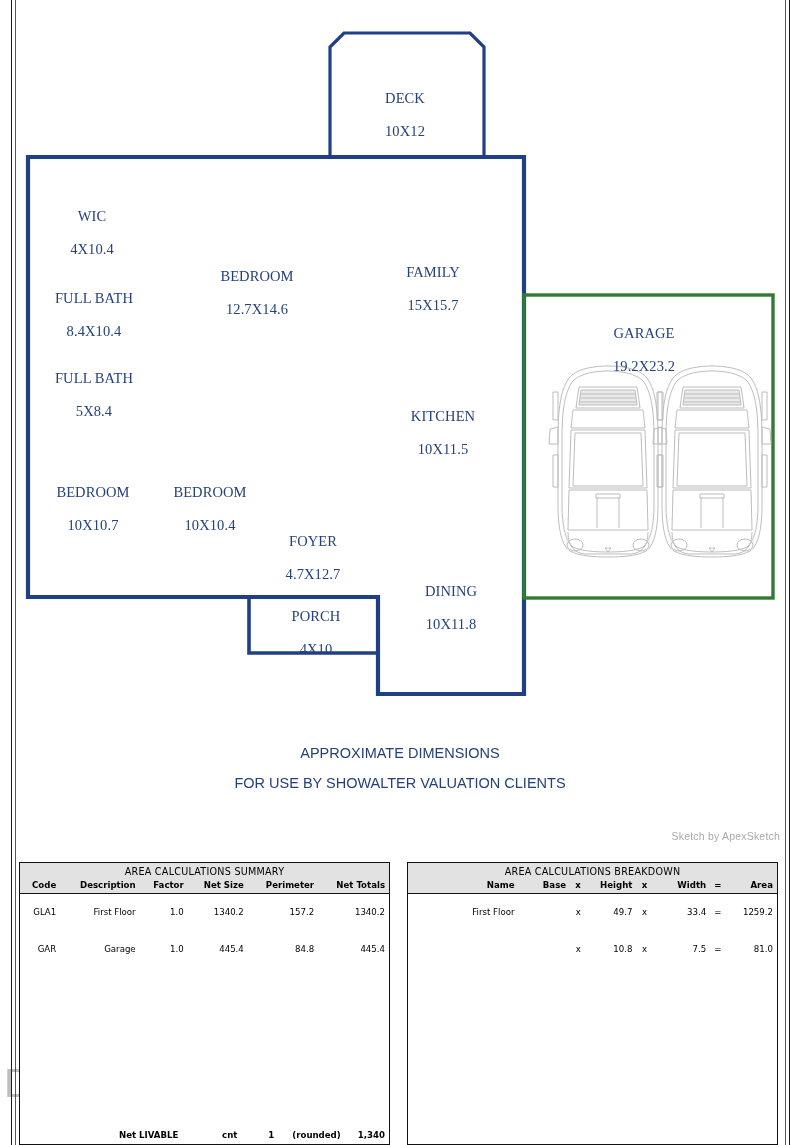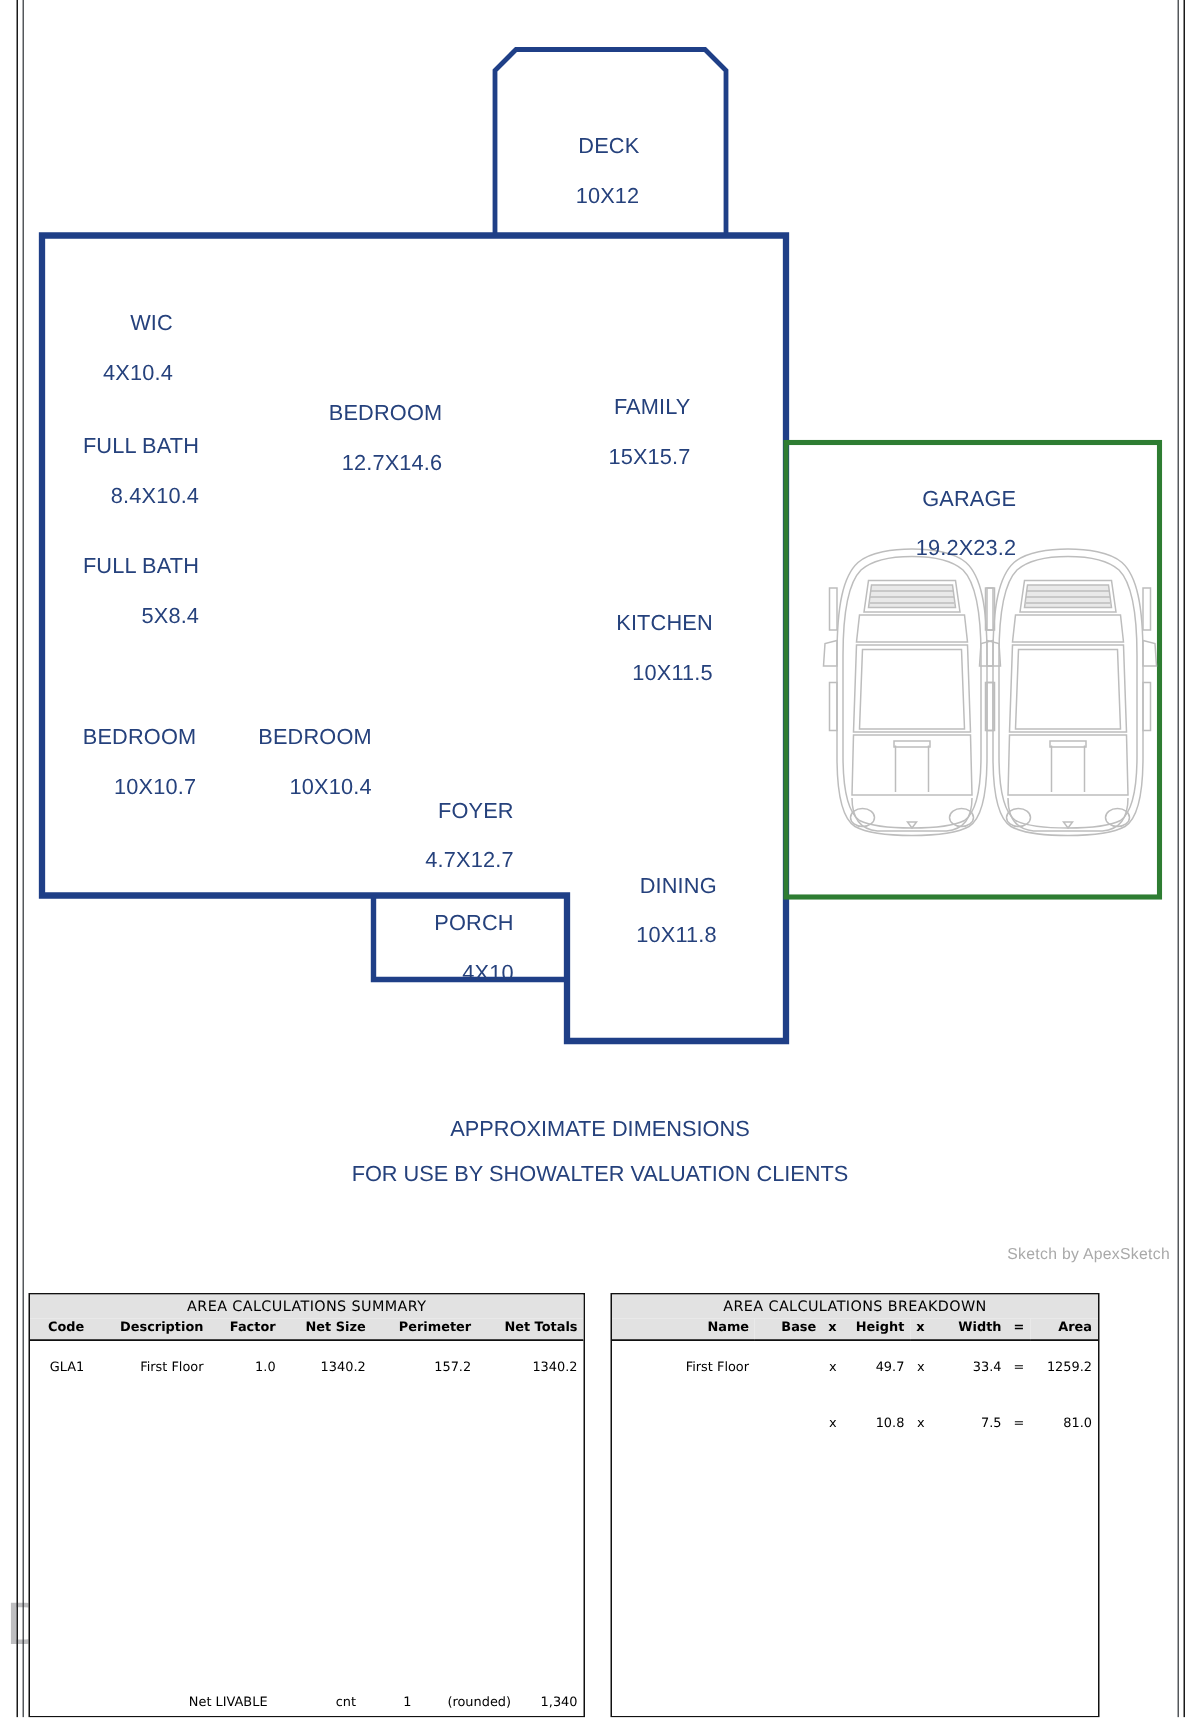--- a/index.html
+++ b/index.html
@@ -36,22 +36,22 @@
     position: absolute;
     left: 0; top: 0;
     width: 800px; height: 820px;
   }
   #sketch svg { display:block; }
 
   .room-label {
     position: absolute;
     color: #25417c;
     font-size: 14.5px;
-    font-family: Liberation Sans, sans-serif;
-    text-align: right;
+    font-family: Liberation Serif, serif;
+    text-align: center;
     white-space: nowrap;
     letter-spacing: .1px;
     line-height: 1.62;
     transform: translateX(-50%);
   }
   .room-label .dim { display:block;margin-top:10px; }
 
   .disclaimer {
     position:absolute;
     left: 400px;
@@ -89,21 +89,21 @@
   .tbl-wrap {
     position: absolute;
     top: 862px;
     border: 1px solid #111;
     background: #fff;
     box-sizing: border-box;
     height: 283px;
     overflow: hidden;
   }
   #tbl-summary   { left: 19px;  width: 371px; }
-  #tbl-breakdown { left: 407px; width: 326px; }
+  #tbl-breakdown { left: 407px; width: 371px; }
 
   table.calc {
     width: 100%;
     border-collapse: collapse;
     font-family: "DejaVu Sans", sans-serif;
     font-size: 8.6px;
     color: #000;
   }
   table.calc caption {
     background: #e2e2e2;
@@ -132,21 +132,21 @@
   .tbl-footer {
     position: absolute;
     left: 0; right: 0;
     bottom: 0;
     font-family: "DejaVu Sans", sans-serif;
     font-size: 8.6px;
     color: #000;
     padding-bottom: 4px;
   }
   .tbl-footer table { width:100%; border-collapse:collapse; }
-  .tbl-footer td { padding: 0 4px; white-space:nowrap; }
+  .tbl-footer td { padding: 0 4px; white-space:nowrap;font-weight:bold; }
 </style>
 </head>
 <body>
 
 <div id="page">
 
   <div class="page-rule left"></div>
   <div class="page-rule left2"></div>
   <div class="page-rule right2"></div>
   <div class="page-rule right"></div>
@@ -355,20 +355,28 @@
       </thead>
       <tbody>
         <tr>
           <td class="ta-l">GLA1</td>
           <td class="ta-l">First Floor</td>
           <td class="ta-r">1.0</td>
           <td class="ta-r">1340.2</td>
           <td class="ta-r">157.2</td>
           <td class="ta-r">1340.2</td>
         </tr>
+        <tr>
+          <td class="ta-l">GAR</td>
+          <td class="ta-l">Garage</td>
+          <td class="ta-r">1.0</td>
+          <td class="ta-r">445.4</td>
+          <td class="ta-r">84.8</td>
+          <td class="ta-r">445.4</td>
+        </tr>
       </tbody>
     </table>
 
     <div class="tbl-footer">
       <table>
         <tbody>
             <tr>
           <td class="ta-l" style="width:18%"></td>
           <td class="ta-l" style="width:26%">Net LIVABLE</td>
           <td class="ta-l" style="width:16%">cnt</td>

